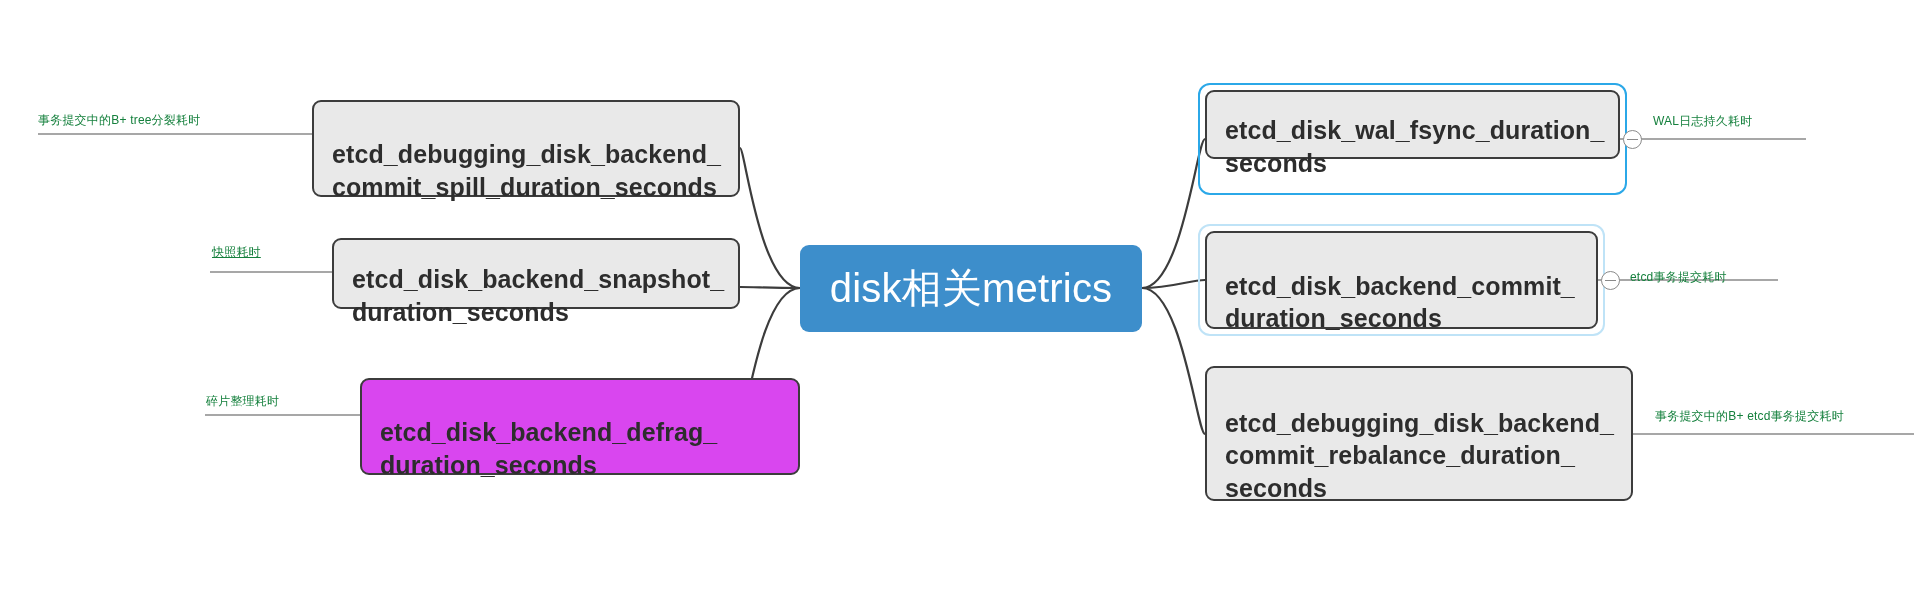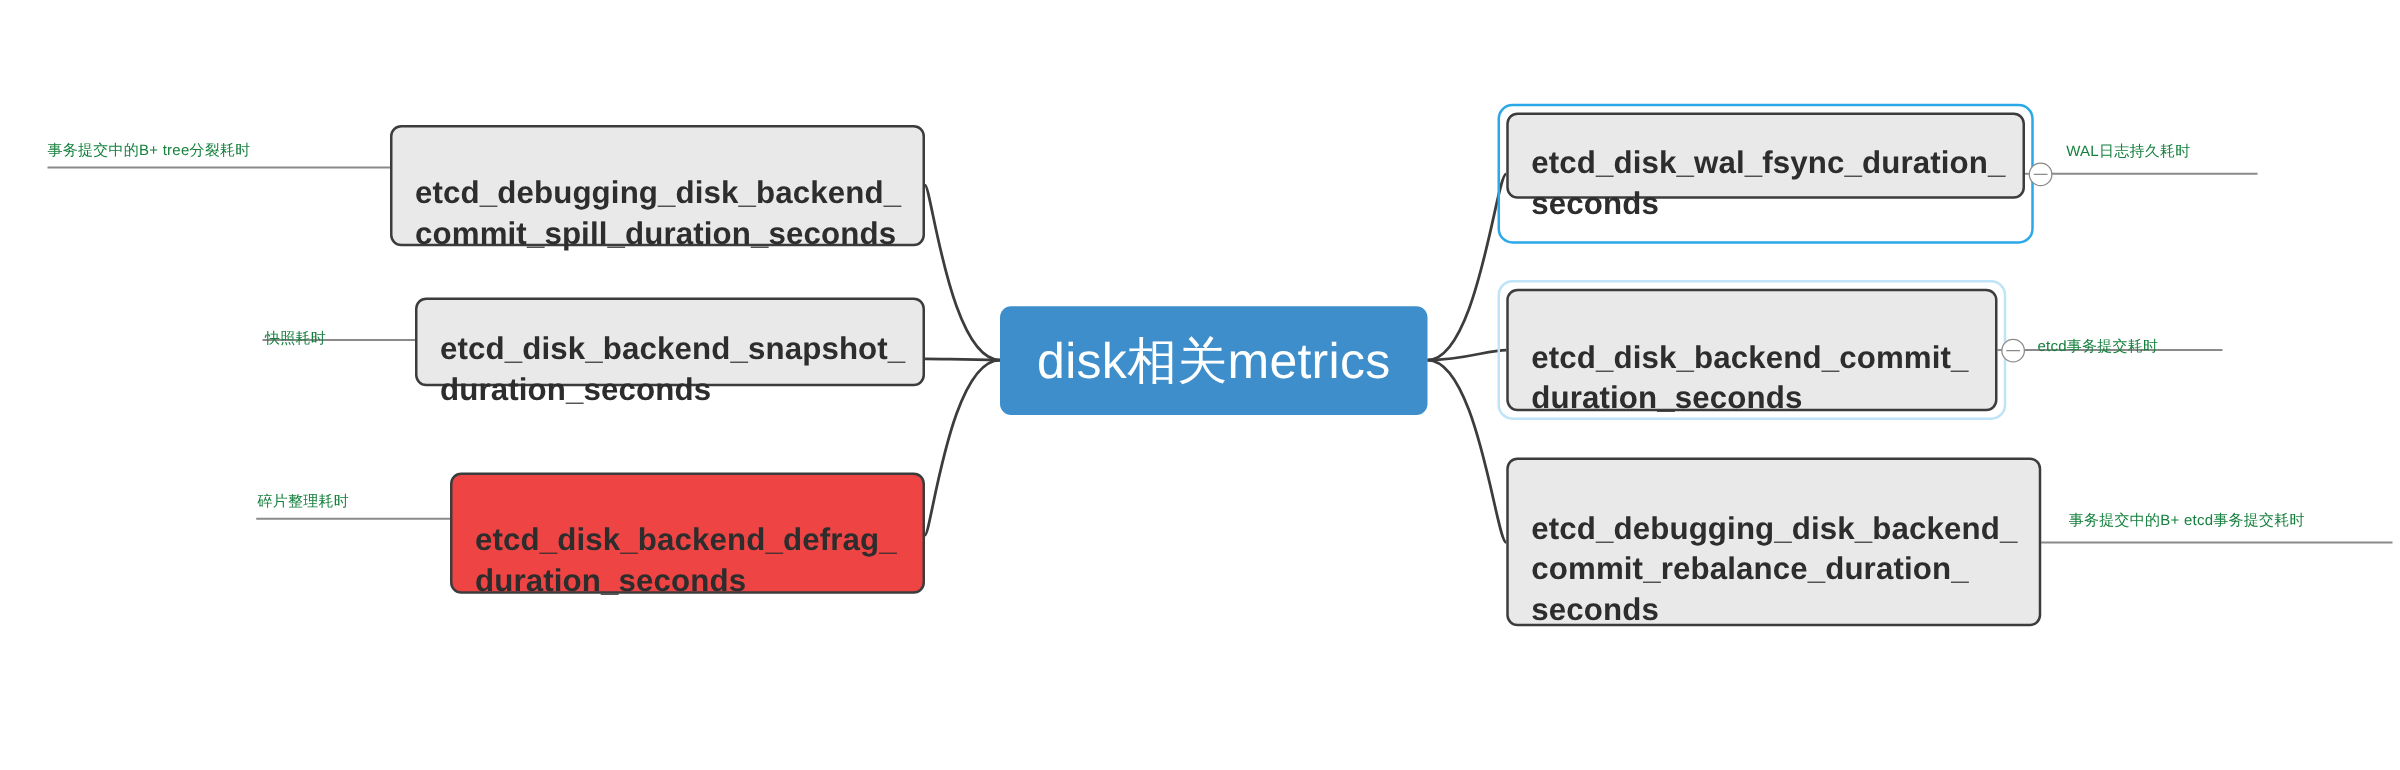--- a/index.html
+++ b/index.html
@@ -119,21 +119,21 @@
   <div class="node" style="left: 312px; top: 100px; width: 428px; height: 97px; background: rgb(233, 233, 233); border-color: rgb(60, 60, 60); color: rgb(45, 45, 45);">
     <span class="txt">etcd_debugging_disk_backend_
 commit_spill_duration_seconds</span>
   </div>
 
   <div class="node" style="left: 332px; top: 238px; width: 408px; height: 71px; background: rgb(233, 233, 233); border-color: rgb(60, 60, 60); color: rgb(45, 45, 45);">
     <span class="txt">etcd_disk_backend_snapshot_
 duration_seconds</span>
   </div>
 
-  <div class="node" style="left: 360px; top: 378px; width: 380px; height: 97px; background: #ef4444; border-color: rgb(60, 60, 60); color: rgb(45, 45, 45);">
+  <div class="node" style="left: 360px; top: 378px; width: 440px; height: 97px; background: #d946ef; border-color: rgb(60, 60, 60); color: rgb(45, 45, 45);">
     <span class="txt">etcd_disk_backend_defrag_
 duration_seconds</span>
   </div>
 
   <div class="sel-ring" style="left: 1198px; top: 83px; width: 429px; height: 112px; border-color: rgb(43, 168, 232);"></div>
   <div class="node" style="left: 1205px; top: 90px; width: 415px; height: 69px; background: rgb(233, 233, 233); border-color: rgb(60, 60, 60); color: rgb(45, 45, 45);">
     <span class="txt">etcd_disk_wal_fsync_duration_
 seconds</span>
   </div>
   <div class="collapse-icon" style="left:1623px;top:130px;"></div>
@@ -146,21 +146,21 @@
   <div class="collapse-icon" style="left:1601px;top:271px;"></div>
 
   <div class="node" style="left: 1205px; top: 366px; width: 428px; height: 135px; background: rgb(233, 233, 233); border-color: rgb(60, 60, 60); color: rgb(45, 45, 45);">
     <span class="txt">etcd_debugging_disk_backend_
 commit_rebalance_duration_
 seconds</span>
   </div>
 
   <div class="annot" style="left:38px;top:112px;">事务提交中的B+ tree分裂耗时</div>
 
-  <div class="annot" style="left:212px;top:262px;">快照耗时</div>
+  <div class="annot" style="left:212px;top:244px;text-decoration:underline;">快照耗时</div>
 
   <div class="annot" style="left:206px;top:393px;">碎片整理耗时</div>
 
   <div class="annot" style="left:1653px;top:113px;">WAL日志持久耗时</div>
 
   <div class="annot" style="left:1630px;top:254px;margin-top:15px;">etcd事务提交耗时</div>
 
   <div class="annot" style="left:1655px;top:408px;">事务提交中的B+ etcd事务提交耗时</div>
 
 </div>

